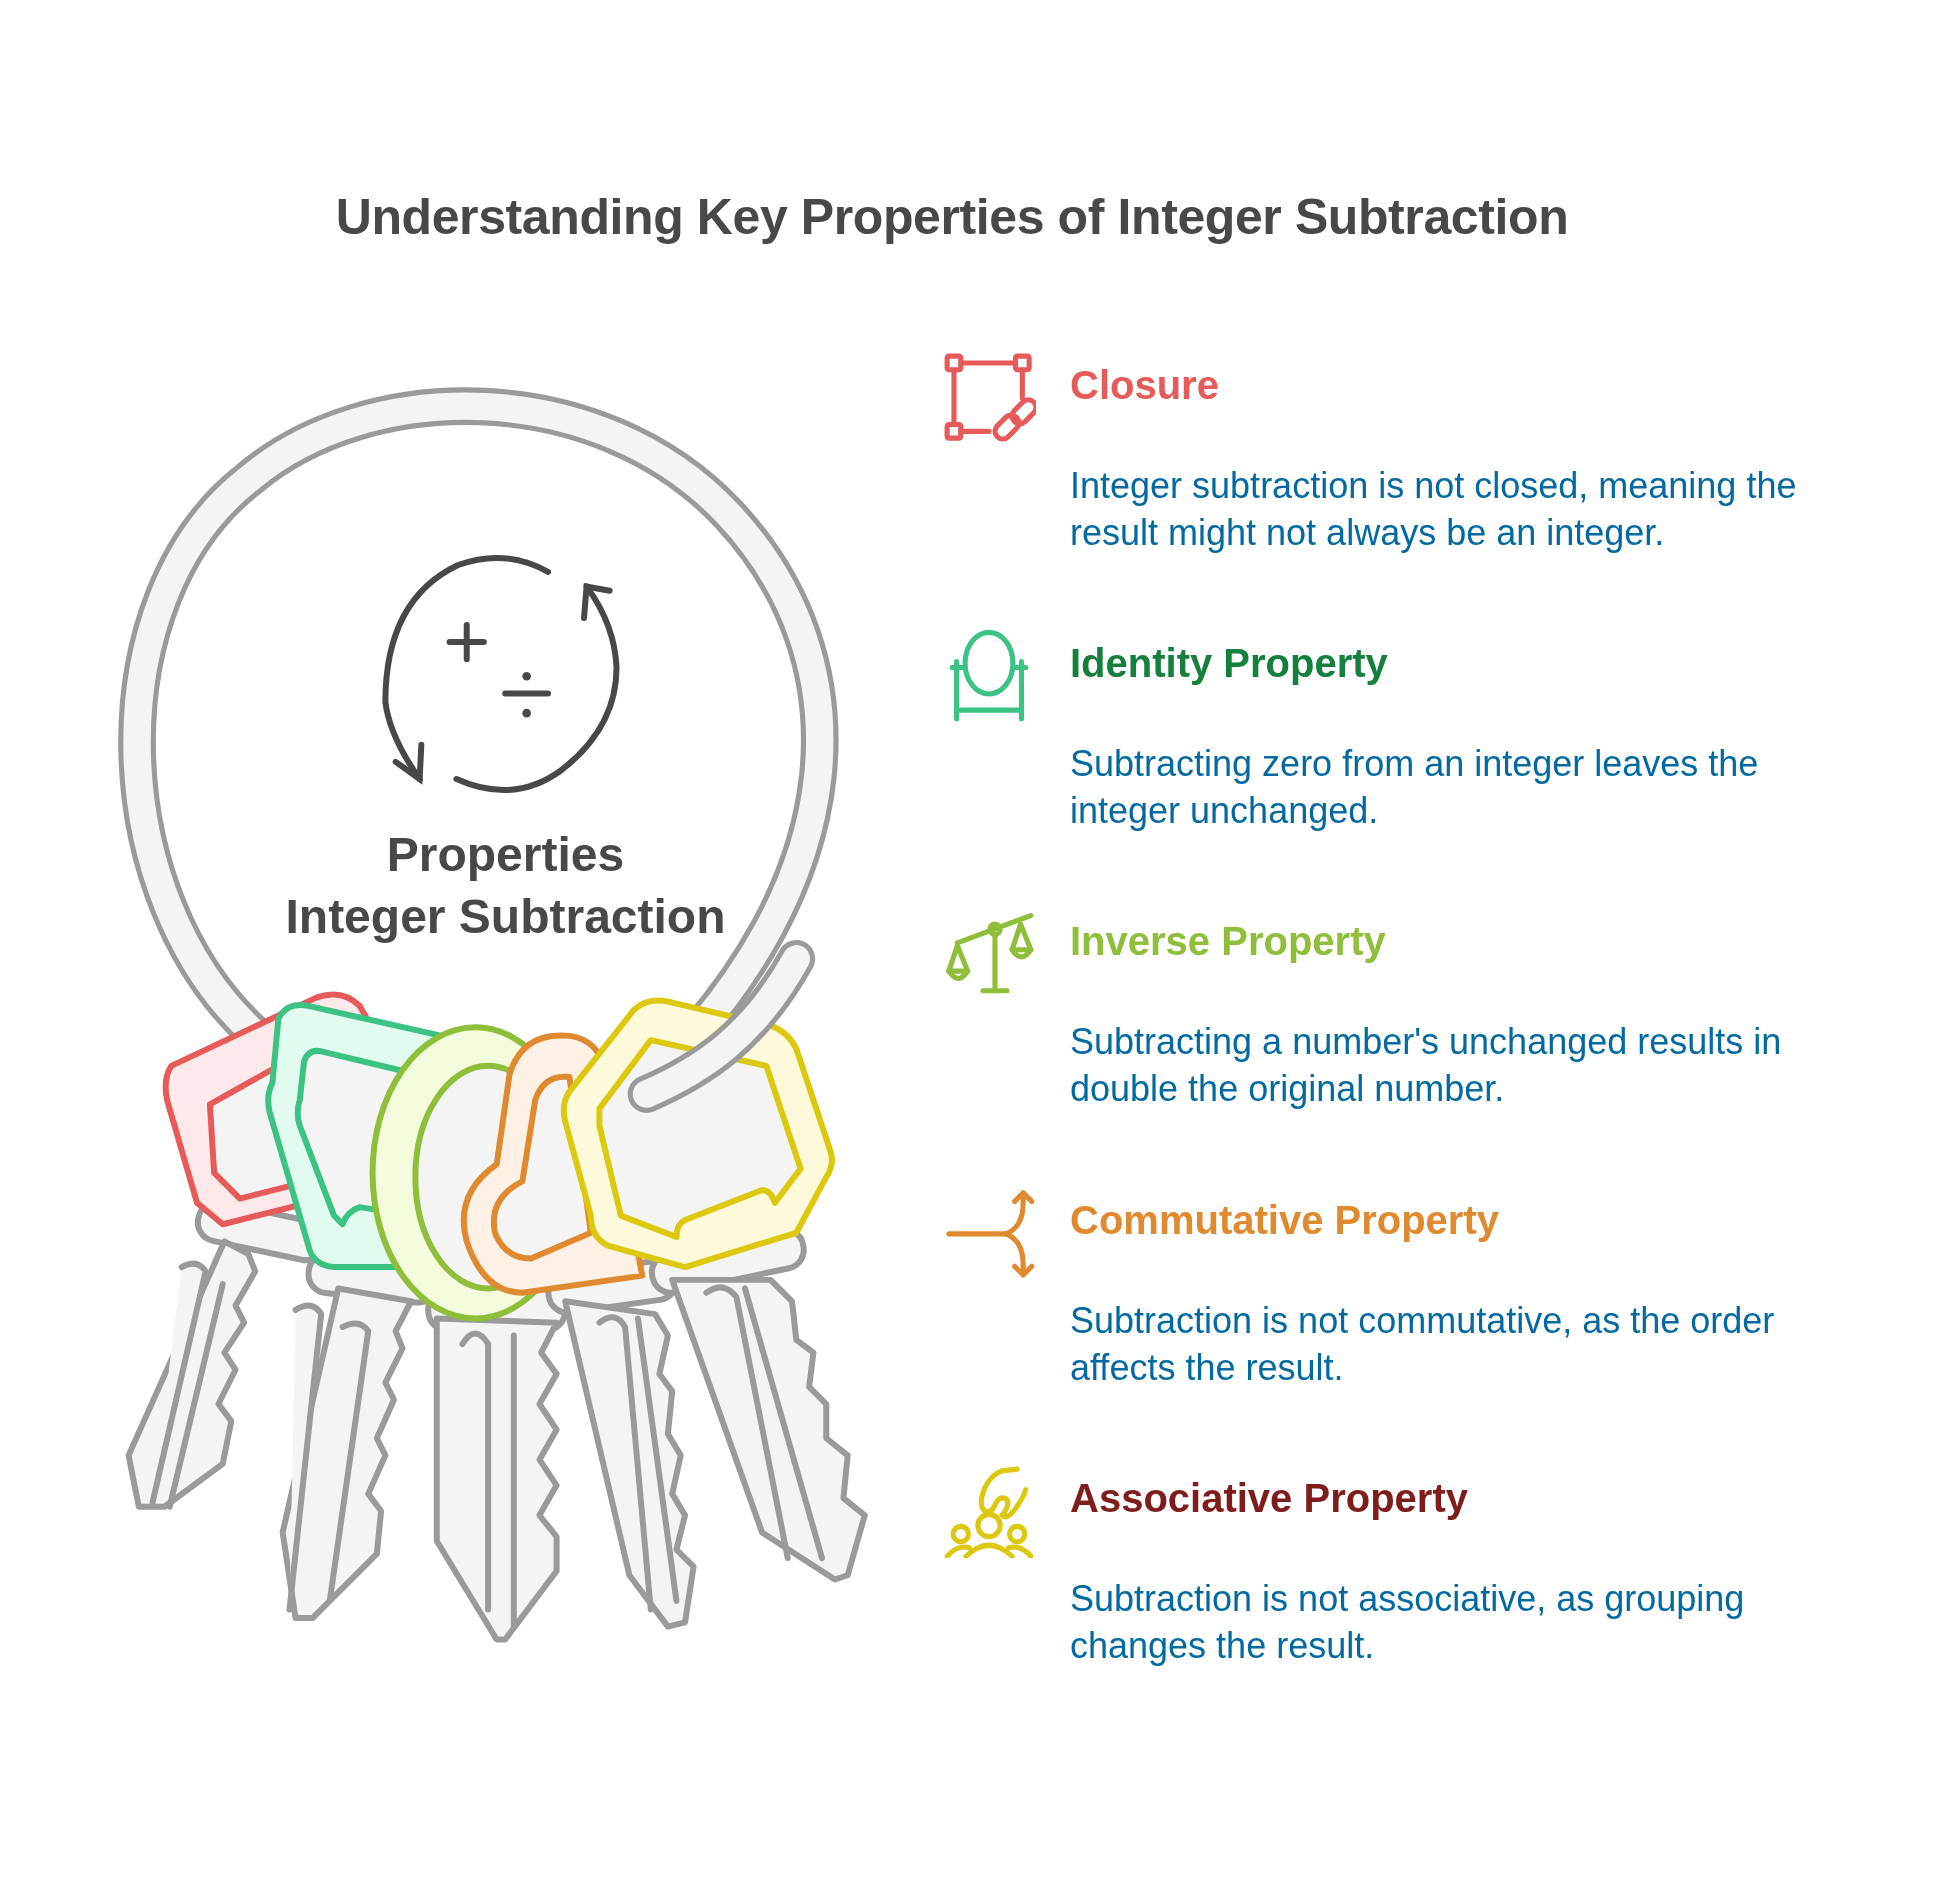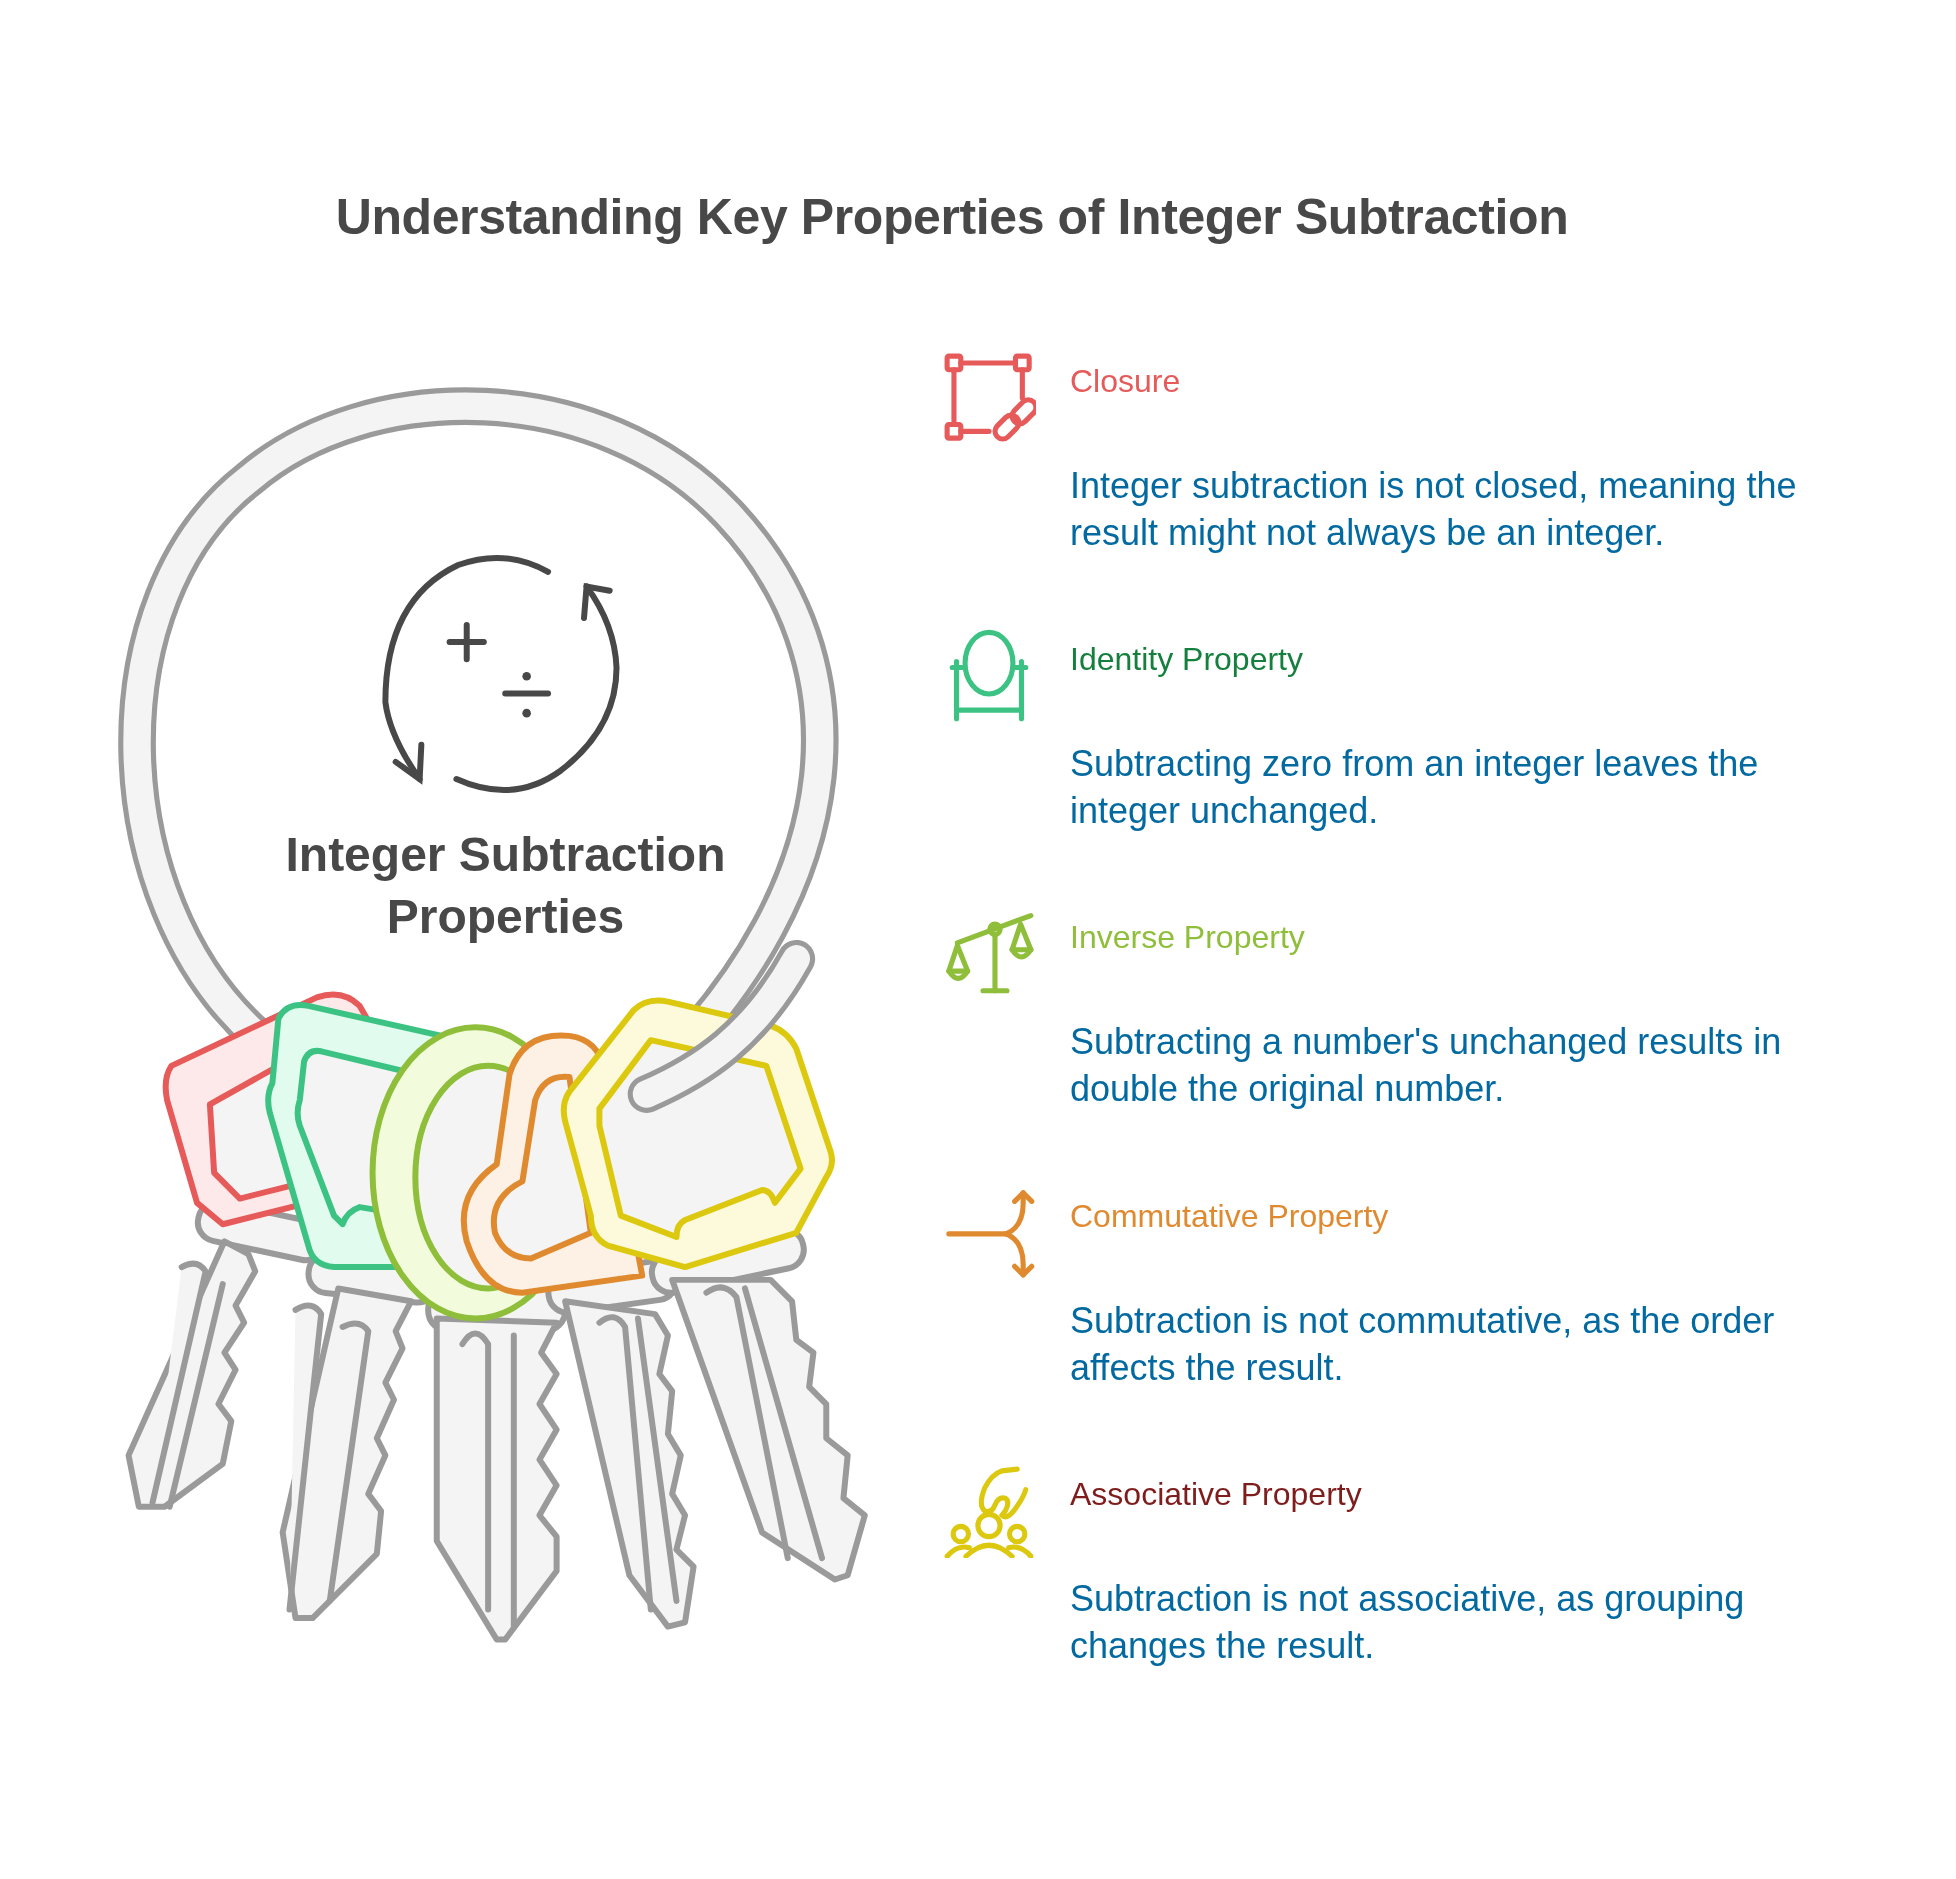--- a/index.html
+++ b/index.html
@@ -6,21 +6,21 @@
   body { width: 1956px; height: 1880px; position: relative; overflow: hidden;
          font-family: "Liberation Sans", "DejaVu Sans", sans-serif; color: #484848; }
   .title { position: absolute; left: 0; width: 1904px; top: 188px; text-align: center;
            font-size: 50px; font-weight: bold; color: #484848; letter-spacing: -0.4px; }
   .illustration { position: absolute; left: 0; top: 0; width: 942px; height: 1880px; }
   .center-label { position: absolute; left: 240px; width: 531px; top: 824px; text-align: center;
                   font-size: 48px; font-weight: bold; color: #484848; line-height: 62px; }
   .item { position: absolute; left: 942px; width: 942px; }
   .item .icon { position: absolute; left: 0; top: 0; width: 94px; height: 94px; }
   .item .icon svg { width: 94px; height: 94px; }
-  .item .heading { position: absolute; left: 128px; top: 12px; font-size: 32px; font-weight: normal; white-space: nowrap; }
+  .item .heading { position: absolute; left: 128px; top: 12px; font-size: 40px; font-weight: bold; white-space: nowrap; }
   .item .desc { position: absolute; left: 128px; top: 111px; width: 770px; font-size: 36px;
                 line-height: 47px; color: #0369a1; }
 </style>
 </head>
 <body>
 
 <div class="title">Understanding Key Properties of Integer Subtraction</div>
 
 <div class="illustration">
   <svg width="942" height="1880" viewBox="0 0 1100 2196">
@@ -101,22 +101,22 @@
       <path d="M712 690 L685 685 L682 722"></path>
       <path d="M545 730 L545 770 M525 750 L565 750"></path>
       <path d="M590 810 L640 810"></path>
     </g>
     <circle cx="615" cy="790" r="5" fill="#484848"></circle>
     <circle cx="615" cy="833" r="5" fill="#484848"></circle>
   </svg>
 </div>
 
 <div class="center-label">
+  <div>Properties</div>
   <div>Integer Subtraction</div>
-  <div>Properties</div>
 </div>
 
 <div class="item" style="top:351px;">
   <div class="icon">
     <svg viewBox="0 0 110 110" fill="none" stroke="#e65a5a" stroke-width="6" stroke-linecap="round" stroke-linejoin="round">
       <rect x="6" y="6" width="16" height="16" rx="2"></rect>
       <rect x="86" y="6" width="16" height="16" rx="2"></rect>
       <rect x="6" y="86" width="16" height="16" rx="2"></rect>
       <line x1="22" y1="14" x2="86" y2="14"></line>
       <line x1="14" y1="22" x2="14" y2="86"></line>

